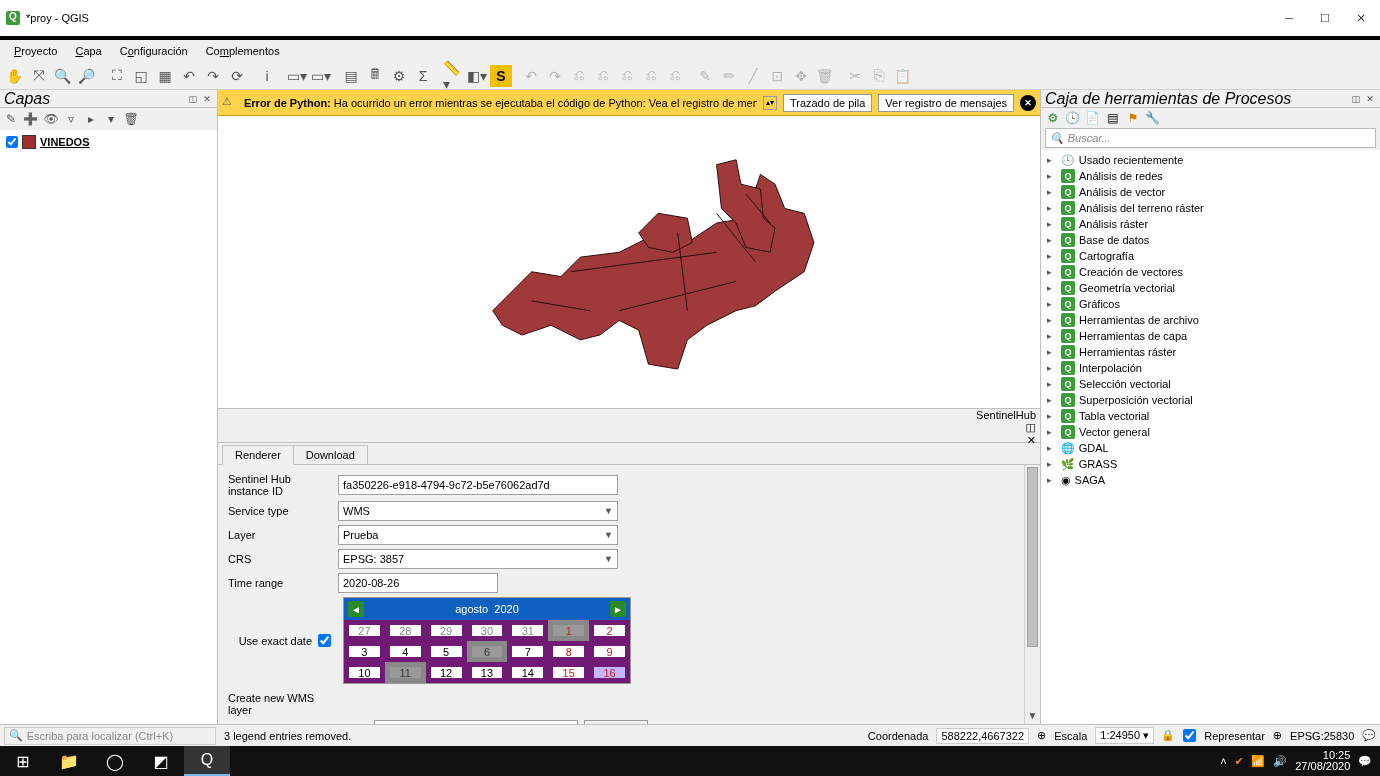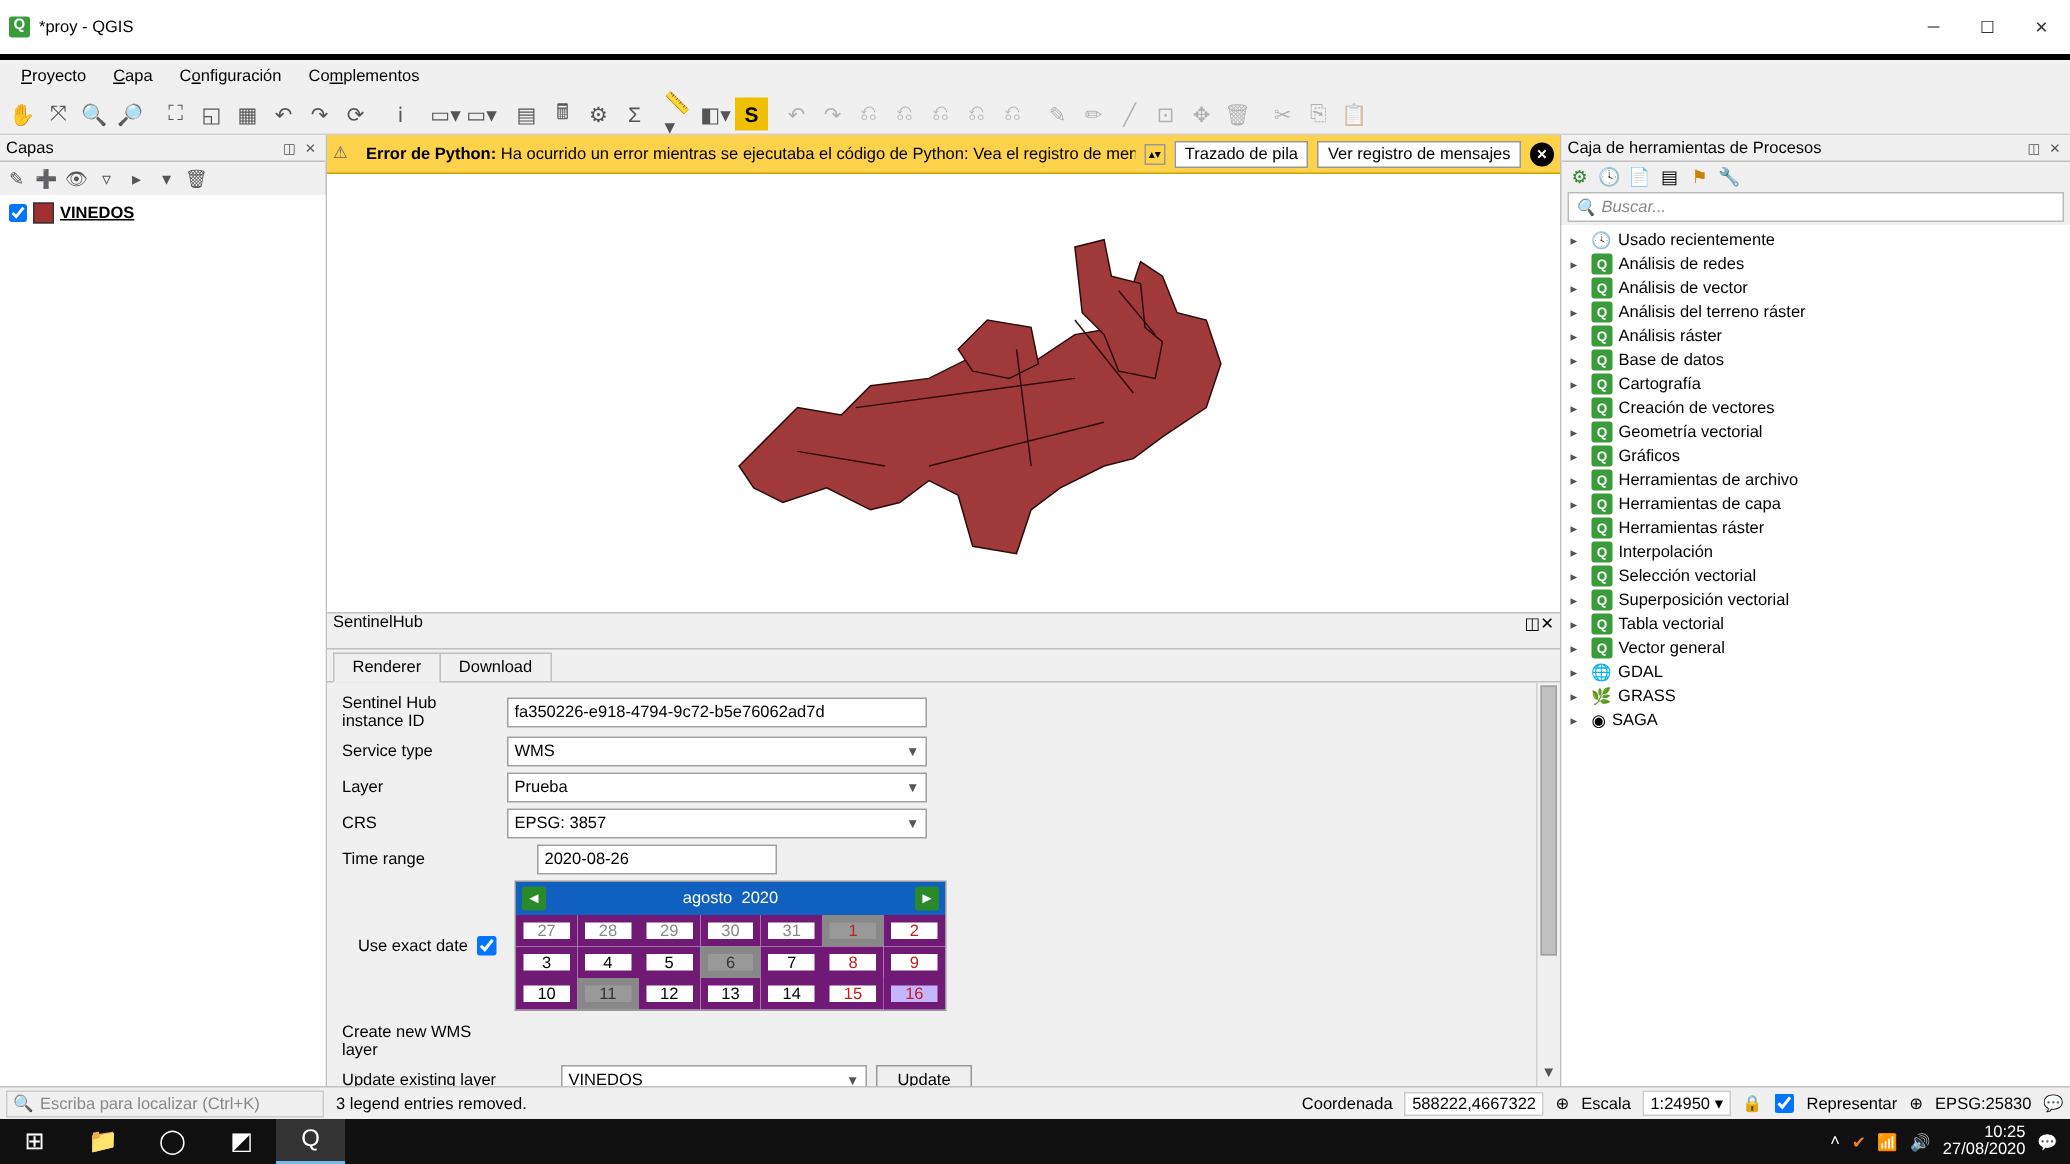--- a/index.html
+++ b/index.html
@@ -13,40 +13,40 @@
 .menubar { height: 22px; background: #f0f0f0; display: flex; align-items: center; padding: 0 6px; gap: 2px; }
 .menubar .mitem { padding: 2px 8px; }
 .menubar .mitem u { text-decoration: underline; }
 .toolbar { height: 28px; background: #f0f0f0; display: flex; align-items: center; padding: 0 4px; gap: 2px; border-bottom: 1px solid #d0d0d0; }
 .tbicon { width: 22px; height: 22px; display: flex; align-items: center; justify-content: center; color: #555; border: 1px solid transparent; font-size: 14px; }
 .tbicon.disabled { opacity: 0.4; }
 .tbsep { width: 4px; }
 .main { flex: 1; display: flex; overflow: hidden; }
 .left-panel { width: 218px; background: #f0f0f0; display: flex; flex-direction: column; border-right: 1px solid #c0c0c0; }
 .panel-header { height: 18px; background: #f0f0f0; display: flex; align-items: center; padding: 0 4px; border-bottom: 1px solid #c0c0c0; }
-.panel-header .ptitle { flex: 1; font-size: 11px; }
+.panel-header .ptitle { flex: 1; font-size: 16px; font-style: italic; }
 .panel-header .pbtns { display: flex; gap: 2px; }
 .panel-header .pbtn { width: 12px; height: 12px; font-size: 9px; display: flex; align-items: center; justify-content: center; color: #555; }
 .layer-toolbar { height: 22px; display: flex; align-items: center; padding: 0 2px; gap: 2px; }
 .layer-toolbar .lticon { width: 18px; height: 18px; font-size: 12px; display: flex; align-items: center; justify-content: center; color: #555; }
 .layer-tree { flex: 1; background: #fff; padding: 4px; }
 .layer-item { display: flex; align-items: center; gap: 4px; padding: 1px 2px; }
 .layer-item input { width: 12px; height: 12px; }
 .layer-swatch { width: 14px; height: 14px; background: #a03030; border: 1px solid #333; }
 .layer-name { font-weight: bold; text-decoration: underline; }
 .center { flex: 1; display: flex; flex-direction: column; background: #fff; overflow: hidden; }
 .error-bar { height: 26px; background: #ffd24c; display: flex; align-items: center; padding: 0 4px; gap: 6px; border-bottom: 1px solid #d0a000; position: relative; overflow: hidden; }
 .error-bar .warn { width: 16px; height: 16px; color: #666; }
 .error-bar .etext { flex: 1; font-size: 11px; white-space: nowrap; overflow: hidden; }
 .error-bar .ebtn { background: #fff; border: 1px solid #999; padding: 2px 6px; font-size: 11px; }
 .error-bar .spinner { width: 14px; height: 14px; border: 1px solid #999; font-size: 8px; display: flex; align-items: center; justify-content: center; }
 .error-bar .eclose { width: 16px; height: 16px; background: #000; color: #fff; border-radius: 50%; display: flex; align-items: center; justify-content: center; font-size: 9px; font-weight: bold; }
 .map-canvas { flex: 1; background: #fff; position: relative; overflow: hidden; }
 .bottom-dock { height: 316px; background: #f0f0f0; display: flex; flex-direction: column; border-top: 1px solid #c0c0c0; }
-.dock-header { height: 24px; display: flex; align-items: flex-start; padding: 0 4px; border-bottom: 1px solid #c0c0c0; }
+.dock-header { height: 34px; display: flex; align-items: flex-end; padding: 0 4px; border-bottom: 1px solid #c0c0c0; flex-direction: column; }
 .tabs { height: 22px; display: flex; align-items: flex-end; padding: 0 4px; border-bottom: 1px solid #c0c0c0; }
 .tab { padding: 3px 12px; border: 1px solid #c0c0c0; background: #f0f0f0; position: relative; bottom: -1px; margin-right: -1px; }
 .tab.active { background: #f0f0f0; border-bottom: 1px solid #f0f0f0; }
 .form-area { flex: 1; padding: 8px 10px; display: flex; flex-direction: column; gap: 4px; overflow: hidden; position: relative; }
 .form-row { display: flex; align-items: center; gap: 6px; }
 .form-row label { width: 104px; font-size: 11px; }
 .form-row input[type=text], .form-row .select { height: 20px; border: 1px solid #a0a0a0; padding: 0 4px; font-size: 11px; background: #fff; }
 .form-row .select { display: flex; align-items: center; justify-content: space-between; width: 280px; }
 .form-row .select .arrow { color: #555; font-size: 9px; }
 .exact-row label { text-align: right; width: 84px; }
@@ -235,21 +235,21 @@
         </div>
         <div class="form-row">
           <label>CRS</label>
           <div class="select">
               <span>EPSG: 3857</span>
               <span class="arrow">▼</span>
             </div>
         </div>
         <div class="form-row">
           <label>Time range</label>
-          <input type="text" style="width: 160px; margin-left: 20px;" value="2020-08-26">
+          <input type="text" style="width: 160px;" value="2020-08-26">
         </div>
         <div class="form-row exact-row">
           <label>Use exact date</label>
           <input type="checkbox" checked="" style="">
           <div class="calendar" style="margin-left:6px">
             <div class="cal-header">
               <div class="cnav">◄</div>
               <div><span>agosto</span>&nbsp;&nbsp;<span>2020</span></div>
               <div class="cnav">►</div>
             </div>

